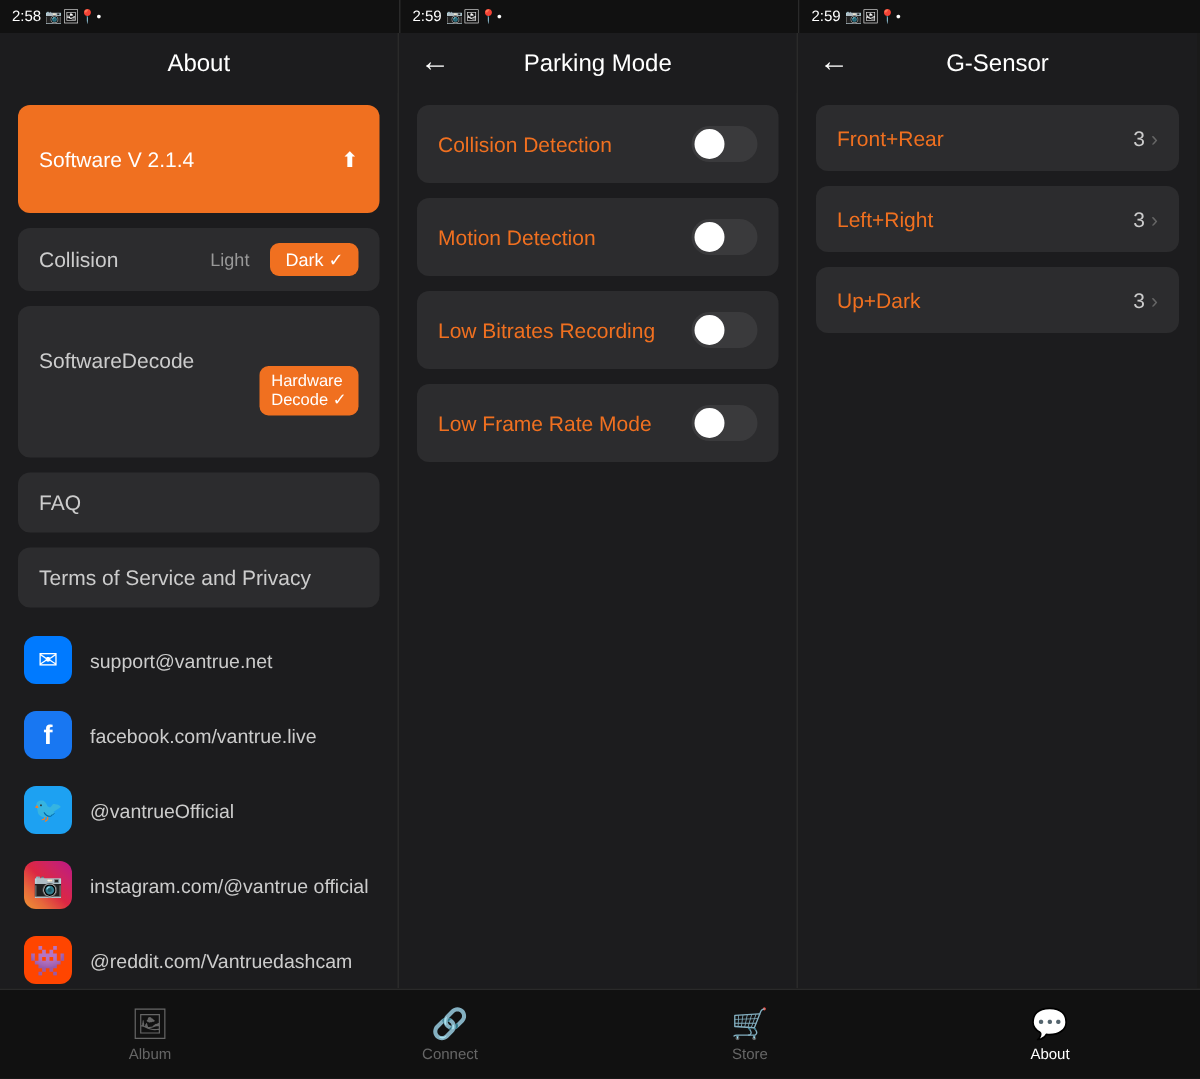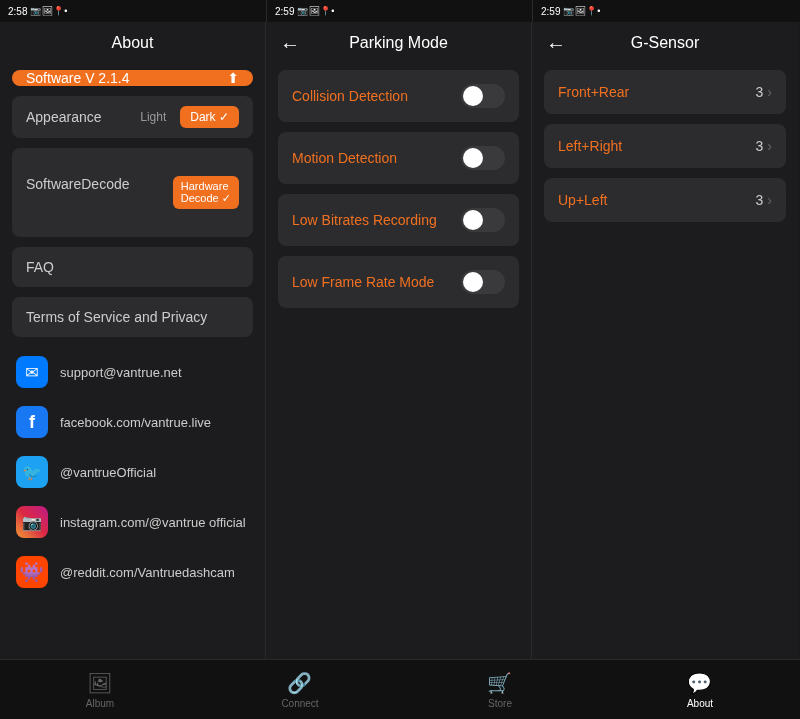--- a/index.html
+++ b/index.html
@@ -77,21 +77,21 @@
     .panel-content {
       flex: 1;
       overflow-y: auto;
       padding: 8px 12px;
     }
 
     
     .software-btn {
       background: #f07020;
       border-radius: 8px;
-      padding: 0 14px;
+      padding: 28px 14px;
       display: flex;
       align-items: center;
       justify-content: space-between;
       margin-bottom: 10px;
       cursor: pointer;
     }
     .software-btn span {
       color: #fff;
       font-size: 14px;
       font-weight: 500;
@@ -142,20 +142,21 @@
       justify-content: space-between;
       margin-bottom: 10px;
     }
     .decode-row .label {
       color: #ccc;
       font-size: 14px;
     }
     .decode-options {
       display: flex;
       gap: 2px;
+      margin-top: 12px;
     }
     .decode-opt {
       padding: 4px 8px;
       border-radius: 6px;
       font-size: 11px;
       cursor: pointer;
     }
     .decode-opt.active {
       background: #f07020;
       color: #fff;
@@ -335,21 +336,21 @@
     <div class="panel-header">
       <span>About</span>
     </div>
     <div class="panel-content">
       <div class="software-btn">
         <span>Software V 2.1.4</span>
         <span class="upload-icon">⬆</span>
       </div>
 
       <div class="appearance-row">
-        <span class="label">Appearance</span>
+        <span class="label">Collision</span>
         <div class="appearance-options">
           <div class="appearance-opt inactive">Light</div>
           <div class="appearance-opt active">Dark ✓</div>
         </div>
       </div>
 
       <div class="decode-row">
         <span class="label">SoftwareDecode</span>
         <div class="decode-options">
           <div class="decode-opt active">Hardware<br>Decode ✓</div>
@@ -427,21 +428,21 @@
         </div>
       </div>
       <div class="gsensor-row">
         <span class="gsensor-label">Left+Right</span>
         <div class="gsensor-value">
           <span>3</span>
           <span class="chevron">›</span>
         </div>
       </div>
       <div class="gsensor-row">
-        <span class="gsensor-label">Up+Left</span>
+        <span class="gsensor-label">Up+Dark</span>
         <div class="gsensor-value">
           <span>3</span>
           <span class="chevron">›</span>
         </div>
       </div>
     </div>
   </div>
 </div>
 
 <div class="bottom-nav">

